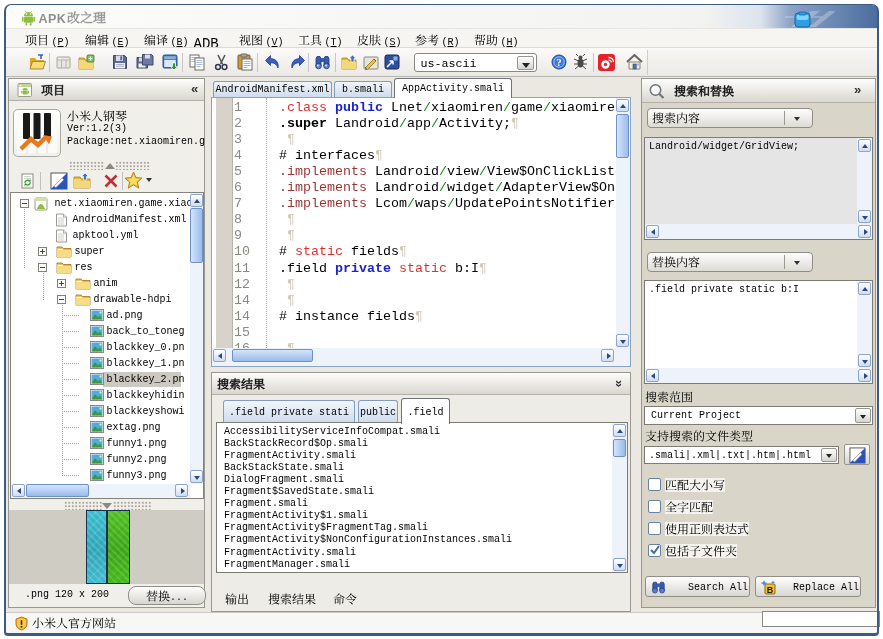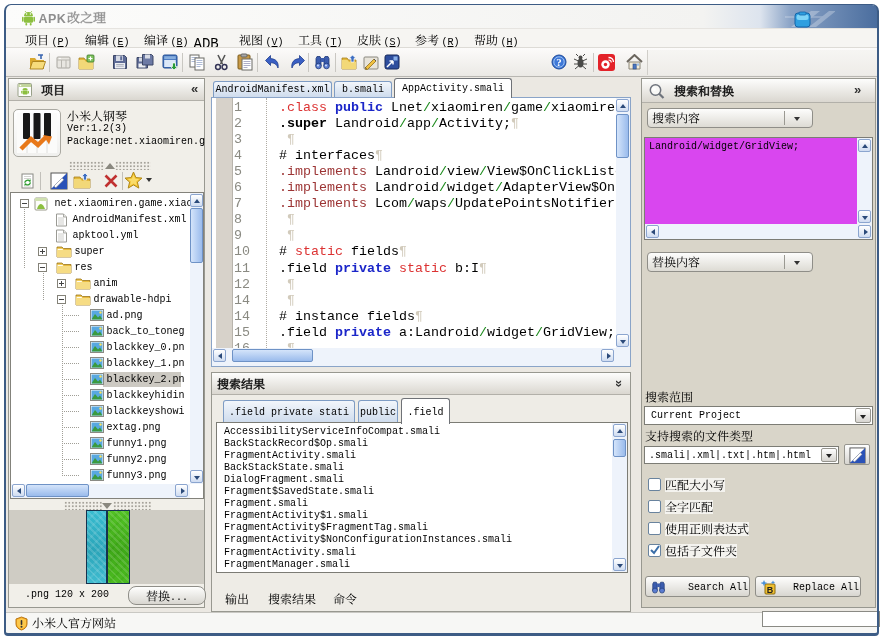--- a/index.html
+++ b/index.html
@@ -258,20 +258,24 @@
       <rect x="1" y="3" width="14" height="12" rx="1" fill="#e8e4da" stroke="#8a8880"></rect>
       <path d="M2.5 13.5 11 5l2 2-8.5 8.5H2.5z" fill="#f0c040" stroke="#907020" stroke-width=".8"></path>
       <path d="M11 5l2 2" stroke="#555"></path>
       <path d="M2.5 13.5l1 1" stroke="#333"></path>
     </svg>
 <svg class="a" style="left:379px;top:6px" width="17" height="17" viewBox="0 0 17 17">
       <rect x="1" y="1" width="14" height="14" rx="2" fill="#2e4e9e" stroke="#16295c"></rect>
       <path d="M3 13 9 7M9 7v3.5M9 7H5.5" stroke="#fff" stroke-width="1.5" fill="none"></path>
       <rect x="9.5" y="2.5" width="4" height="4" fill="#8ab0e8"></rect>
     </svg>
+<div class="a combo" style="left:409px;top:53px;width:123px;height:19px;top:5px">
+<span class="a ms" style="left:6px;top:3px;font-size:11.7px">us-ascii</span>
+<span class="a cbtn" style="right:1.5px;top:1.5px;width:17px;height:14px;text-align:center"><i class="td" style="margin-top:4px;border-width:4.5px;border-top-width:5px;border-bottom:none"></i></span>
+</div>
 <svg class="a" style="left:546px;top:6px" width="16" height="16" viewBox="0 0 16 16">
       <circle cx="8" cy="8" r="7" fill="#3e78d8" stroke="#1c4898"></circle>
       <circle cx="8" cy="8" r="5.2" fill="none" stroke="#9cc0f0" stroke-width="1"></circle>
       <text x="8" y="12" font-family="Liberation Serif" font-size="11" font-weight="bold" fill="#fff" text-anchor="middle">?</text>
     </svg>
 <svg class="a" style="left:567px;top:5px" width="17" height="18" viewBox="0 0 17 18">
       <ellipse cx="8.5" cy="10" rx="3" ry="4.5" fill="#4a4a48"></ellipse>
       <circle cx="8.5" cy="4.5" r="2" fill="#4a4a48"></circle>
       <path d="M6 3 4 1M11 3l2-2M6.5 8 2 6M6.5 11H2M6.5 13 3 16M10.5 8 15 6M10.5 11H15M10.5 13l3.5 3" stroke="#4a4a48" stroke-width="1"></path>
     </svg>
@@ -577,21 +581,20 @@
 <div class="a cln" style="top:146.45px"># <span class="kr">static</span> fields<span class="pl">¶</span></div>
 <div class="a cnum" style="top:162.50px">11</div>
 <div class="a cln" style="top:162.50px">.field <span class="kb">private</span> <span class="kr">static</span> b:I<span class="pl">¶</span></div>
 <div class="a cnum" style="top:178.55px">12</div>
 <div class="a cln" style="top:178.55px"> <span class="pl">¶</span></div>
 <div class="a cnum" style="top:194.60px">14</div>
 <div class="a cln" style="top:194.60px"> <span class="pl">¶</span></div>
 <div class="a cnum" style="top:210.65px">14</div>
 <div class="a cln" style="top:210.65px"># instance fields<span class="pl">¶</span></div>
 <div class="a cnum" style="top:226.70px">15</div>
-<div class="a cln" style="top:226.70px">.field <span class="kb">private</span> a:Landroid<span class="sl">/</span>widget<span class="sl">/</span>GridView;</div>
 <div class="a cnum" style="top:242.75px">16</div>
 <div class="a cln" style="top:242.75px"> <span class="pl">¶</span></div>
 <div class="a sb" style="left:403.5px;top:0;width:14.5px;height:250px">
 <span class="sbx" style="left:0.5px;top:1px;width:13px;height:13px">
         <i class="tu" style="position:absolute;left:3px;top:4px"></i>
       </span>
 <span class="thv" style="left:0.5px;top:16px;width:13px;height:44px"></span>
 <span class="sbx" style="left:0.5px;top:236px;width:13px;height:13px">
         <i class="td" style="position:absolute;left:3px;top:5px;border-top-color:#2b4a7a"></i>
       </span>
@@ -676,21 +679,21 @@
 <div class="a" style="left:5px;top:29px;width:166px;height:20px;background:linear-gradient(#fdfdfc,#dddbd4);border:1px solid #8f8e88;border-radius:4px">
 <span class="a" style="left:4px;top:2.5px"><svg class="ck" style="width:48px;height:12px" viewBox="0 0 4000 1000">
           <use href="#u641c"></use>
           <use href="#u7d22" x="1000"></use>
           <use href="#u5185" x="2000"></use>
           <use href="#u5bb9" x="3000"></use>
         </svg></span>
 <span class="a" style="left:136px;top:2px;width:1px;height:14px;background:#9a9992"></span>
 <i class="td" style="position:absolute;left:146px;top:8px;border-top-color:#333"></i>
 </div>
-<div class="a" style="left:2px;top:58px;width:229px;height:103px;background:#d946ef;border:1px solid #7c7c75">
+<div class="a" style="left:2px;top:58px;width:229px;height:103px;background:#e5e5e5;border:1px solid #7c7c75">
 <div class="a u10" style="left:4px;top:3px">Landroid/widget/GridView;</div>
 <div class="a sb" style="left:212px;top:0;width:15px;height:86px">
 <span class="sbx" style="left:1px;top:1px;width:13px;height:13px">
           <i class="tu" style="position:absolute;left:3px;top:4px"></i>
         </span>
 <span class="sbx" style="left:1px;top:72px;width:13px;height:13px">
           <i class="td" style="position:absolute;left:3px;top:5px;border-top-color:#2b4a7a"></i>
         </span>
 </div>
 <div class="a sb" style="left:0;top:86px;width:227px;height:15px">
@@ -704,20 +707,39 @@
 </div>
 <div class="a" style="left:5px;top:173px;width:166px;height:20px;background:linear-gradient(#fdfdfc,#dddbd4);border:1px solid #8f8e88;border-radius:4px">
 <span class="a" style="left:4px;top:2.5px"><svg class="ck" style="width:48px;height:12px" viewBox="0 0 4000 1000">
           <use href="#u66ff"></use>
           <use href="#u6362" x="1000"></use>
           <use href="#u5185" x="2000"></use>
           <use href="#u5bb9" x="3000"></use>
         </svg></span>
 <span class="a" style="left:136px;top:2px;width:1px;height:14px;background:#9a9992"></span>
 <i class="td" style="position:absolute;left:146px;top:8px;border-top-color:#333"></i>
+</div>
+<div class="a" style="left:2px;top:201px;width:229px;height:104px;background:#fff;border:1px solid #7c7c75">
+<div class="a u10" style="left:4px;top:3px">.field private static b:I</div>
+<div class="a sb" style="left:212px;top:0;width:15px;height:87px">
+<span class="sbx" style="left:1px;top:1px;width:13px;height:13px">
+          <i class="tu" style="position:absolute;left:3px;top:4px"></i>
+        </span>
+<span class="sbx" style="left:1px;top:73px;width:13px;height:13px">
+          <i class="td" style="position:absolute;left:3px;top:5px;border-top-color:#2b4a7a"></i>
+        </span>
+</div>
+<div class="a sb" style="left:0;top:87px;width:227px;height:15px">
+<span class="sbx" style="left:1px;top:1px;width:13px;height:13px">
+          <i style="position:absolute;left:4px;top:3px;width:0;height:0;border:3.5px solid transparent;border-right:4px solid #2b4a7a;border-left:none"></i>
+        </span>
+<span class="sbx" style="left:213px;top:1px;width:13px;height:13px">
+          <i style="position:absolute;left:5px;top:3px;width:0;height:0;border:3.5px solid transparent;border-left:4px solid #2b4a7a;border-right:none"></i>
+        </span>
+</div>
 </div>
 <div class="a" style="left:3px;top:311px"><svg class="ck" style="width:48px;height:12px" viewBox="0 0 4000 1000">
         <use href="#u641c"></use>
         <use href="#u7d22" x="1000"></use>
         <use href="#u8303" x="2000"></use>
         <use href="#u56f4" x="3000"></use>
       </svg></div>
 <div class="a" style="left:2px;top:327px;width:229px;height:19px;background:#fff;border:1px solid #7c7c75">
 <span class="a u10" style="left:6px;top:3px">Current Project</span>
 <span class="a cbtn" style="right:1px;top:1px;width:16px;height:15px">

